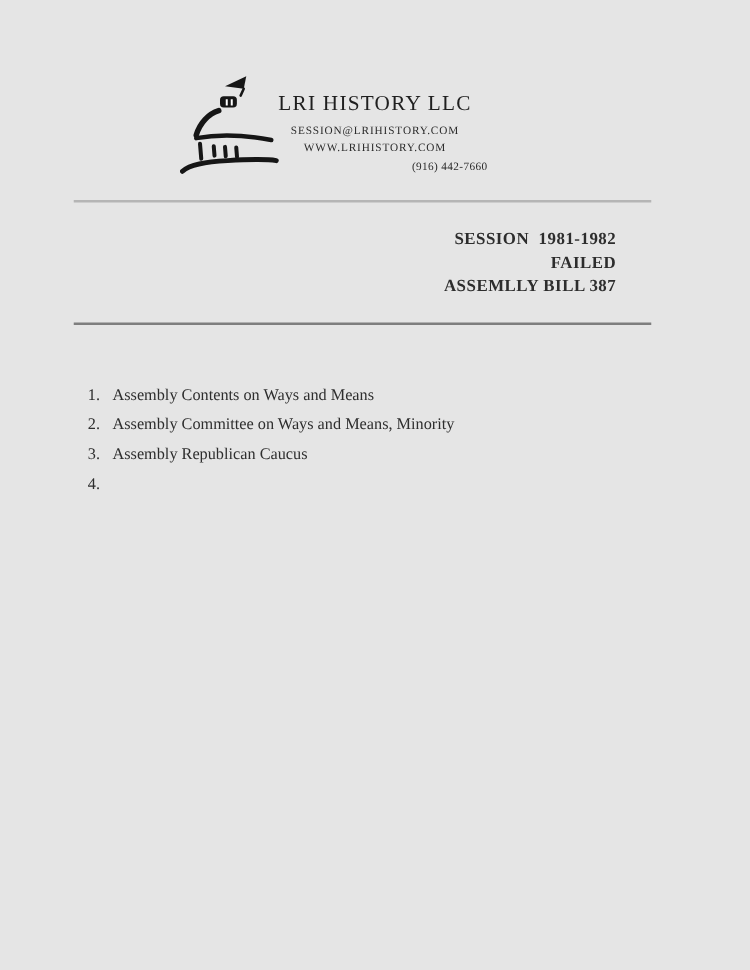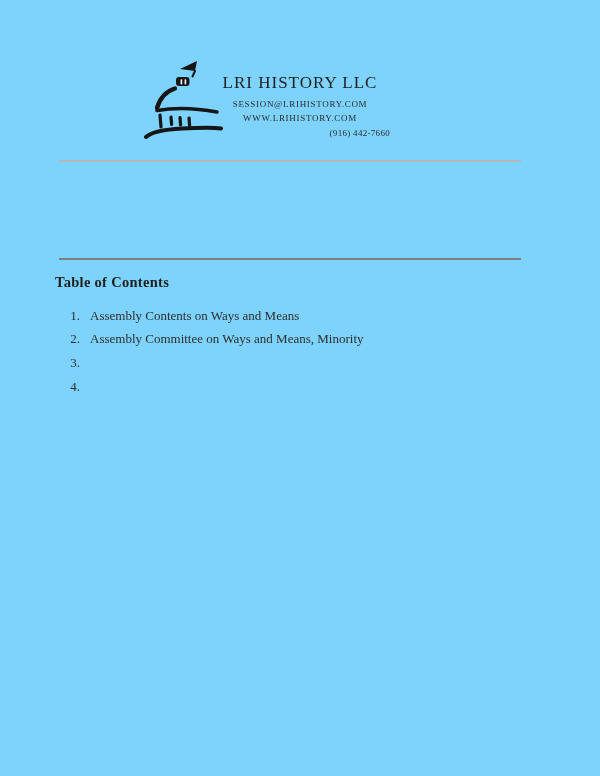--- a/index.html
+++ b/index.html
@@ -7,21 +7,21 @@
   body {
     width: 600px; height: 776px;
     font-family: "Liberation Serif", "DejaVu Serif", serif;
     color: #262626;
     position: relative;
     overflow: hidden;
   }
   .page {
     position: absolute; left: 0; top: 0;
     width: 600px; height: 776px;
-    background: #7dd3fc;
+    background: #e5e5e5;
   }
 
   
   .logo {
     position: absolute; left: 144px; top: 60px;
     width: 80px; height: 80px;
   }
   .letterhead-text {
     position: absolute; left: 210px; top: 72px;
     width: 180px; text-align: center;
@@ -114,38 +114,43 @@
 
   <div class="letterhead-text">
     <div class="company">LRI HISTORY LLC</div>
     <div class="contact">SESSION@LRIHISTORY.COM</div>
     <div class="contact">WWW.LRIHISTORY.COM</div>
     <div class="contact phone">(916) 442-7660</div>
   </div>
 
   <div class="rule rule-top"></div>
 
+  <div class="case-info">
+    <div class="case-line">SESSION  1981-1982</div>
+    <div class="case-line">FAILED</div>
+    <div class="case-line">ASSEMLLY BILL 387</div>
+  </div>
 
   <div class="rule rule-bottom"></div>
 
-  <div class="toc-title">Table of Contents</div>
 
   <ol class="toc-list">
     <li class="toc-item">
       <span class="toc-num">1.</span>
       <span class="toc-label">Assembly Contents on Ways and Means</span>
     </li>
 
     <li class="toc-item">
       <span class="toc-num">2.</span>
       <span class="toc-label">Assembly Committee on Ways and Means, Minority</span>
     </li>
 
     <li class="toc-item">
       <span class="toc-num">3.</span>
+      <span class="toc-label">Assembly Republican Caucus</span>
     </li>
 
     <li class="toc-item">
       <span class="toc-num">4.</span>
     </li>
   </ol>
 
 </div>
 
 </body></html>

